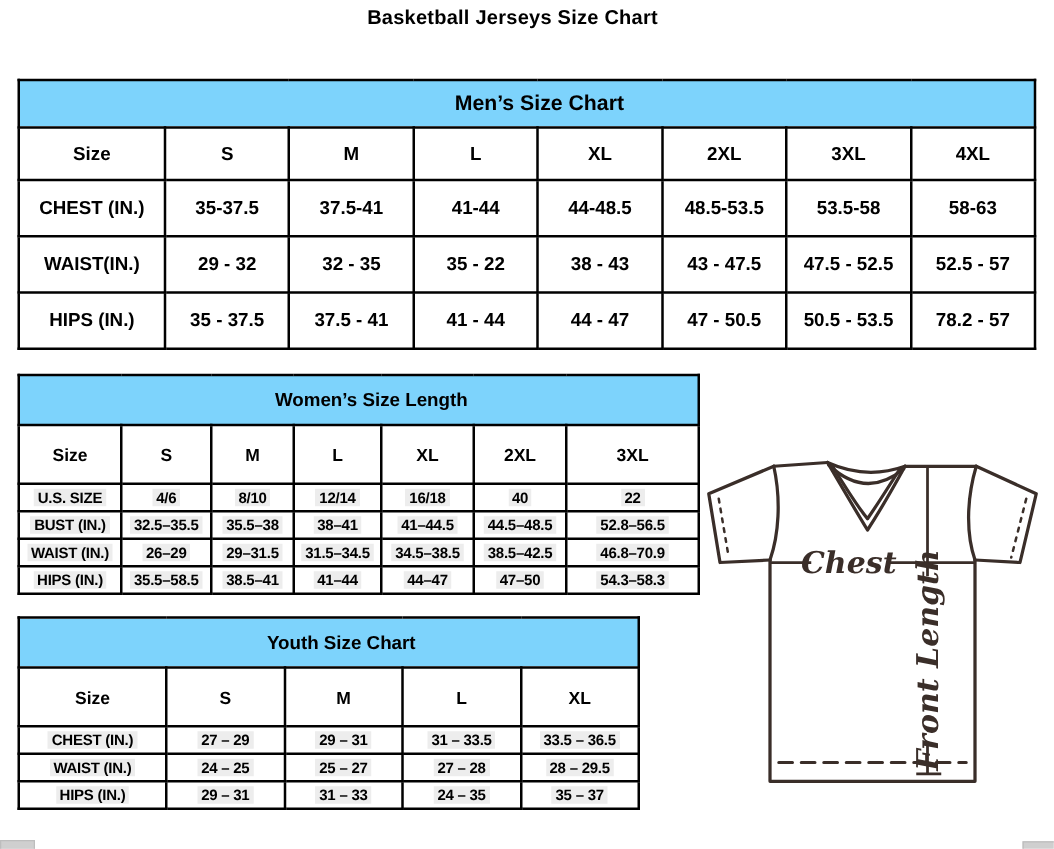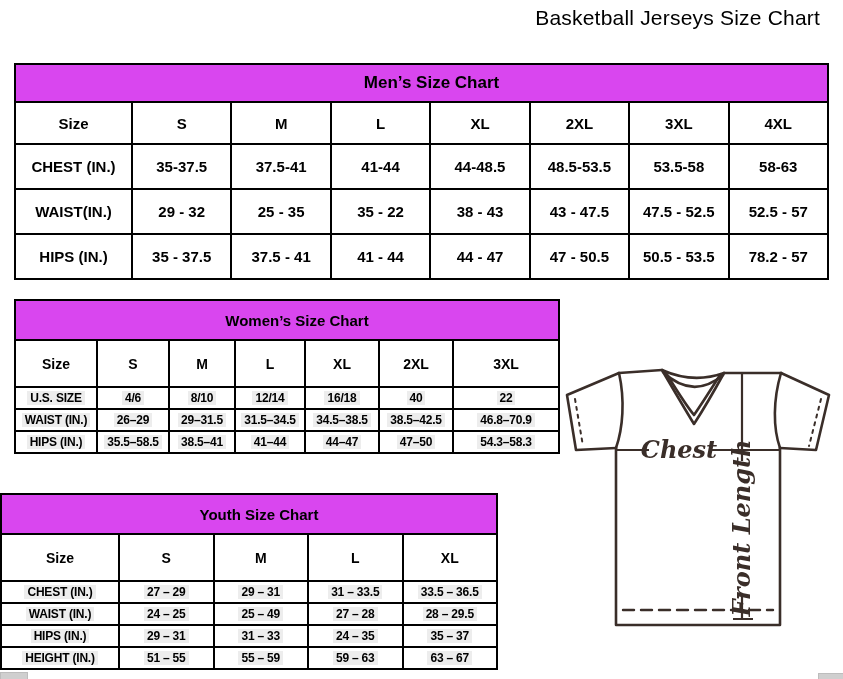--- a/index.html
+++ b/index.html
@@ -3,42 +3,42 @@
 <meta charset="utf-8">
 <style>
   html,body{margin:0;padding:0}
   body{
     width:843px;height:679px;position:relative;overflow:hidden;
     background:#ffffff;color:#000;
     font-family:"Liberation Sans", sans-serif;
   }
   .page-title{
     position:absolute;left:0;top:6px;width:820px;
-    text-align:right;font-size:21px;font-weight:normal;letter-spacing:.2px;
+    text-align:center;font-size:16px;font-weight:bold;letter-spacing:.2px;
   }
   table.size-table{
     position:absolute;border-collapse:collapse;table-layout:fixed;background:#fff;
   }
   table.size-table td{
     border:2px solid #000;text-align:center;vertical-align:middle;
     font-weight:bold;padding:0;overflow:hidden;white-space:nowrap;
   }
-  tr.cap td{background:#d946ef;padding-left:20px;}
+  tr.cap td{background:#7dd3fc;padding-left:20px;}
   
   #mens{left:14px;top:63px;width:815px}
   #mens tr.cap td{height:36px;font-size:17px}
   #mens tr.hdr td{height:40px;font-size:15px}
   #mens tr.data td{height:43px;font-size:15px}
   
   #womens{left:14px;top:299px;width:544px}
   #womens tr.cap td{height:38px;font-size:15px}
   #womens tr.hdr td{height:45px;font-size:14px}
   #womens tr.data td{height:20px;font-size:12px;letter-spacing:-.2px}
   
-  #youth{left:0;top:493px;width:498px}
+  #youth{left:14px;top:493px;width:498px}
   #youth tr.cap td{height:38px;font-size:15px}
   #youth tr.hdr td{height:45px;font-size:14px}
   #youth tr.data td{height:20px;font-size:12px;letter-spacing:-.2px}
   
   .hl{background:#ededed;padding:0 3px}
   
   #jersey{position:absolute;left:557px;top:362px;width:285px;height:317px}
   
   .sb{position:absolute;background:#cfcfcf;border:1px solid #bdbdbd}
   #sb-left{left:0;top:672px;width:26px;height:6px}
@@ -80,21 +80,21 @@
         <td><span>37.5-41</span></td>
         <td><span>41-44</span></td>
         <td><span>44-48.5</span></td>
         <td><span>48.5-53.5</span></td>
         <td><span>53.5-58</span></td>
         <td><span>58-63</span></td>
       </tr>
       <tr class="data">
         <td><span>WAIST(IN.)</span></td>
         <td><span>29 - 32</span></td>
-        <td><span>25 - 35</span></td>
+        <td><span>32 - 35</span></td>
         <td><span>35 - 22</span></td>
         <td><span>38 - 43</span></td>
         <td><span>43 - 47.5</span></td>
         <td><span>47.5 - 52.5</span></td>
         <td><span>52.5 - 57</span></td>
       </tr>
       <tr class="data">
         <td><span>HIPS (IN.)</span></td>
         <td><span>35 - 37.5</span></td>
         <td><span>37.5 - 41</span></td>
@@ -112,41 +112,50 @@
     <col style="width:82px">
       <col style="width:72px">
       <col style="width:66px">
       <col style="width:70px">
     <col style="width:74px">
       <col style="width:74px">
       <col style="width:106px">
   </colgroup>
 <tbody>
       <tr class="cap">
-        <td colspan="7">Women’s Size Chart</td>
+        <td colspan="7">Women’s Size Length</td>
       </tr>
       <tr class="hdr">
         <td>Size</td>
         <td>S</td>
         <td>M</td>
         <td>L</td>
         <td>XL</td>
         <td>2XL</td>
         <td>3XL</td>
       </tr>
       <tr class="data">
         <td><span class="hl">U.S. SIZE</span></td>
         <td><span class="hl">4/6</span></td>
         <td><span class="hl">8/10</span></td>
         <td><span class="hl">12/14</span></td>
         <td><span class="hl">16/18</span></td>
         <td><span class="hl">40</span></td>
         <td><span class="hl">22</span></td>
       </tr>
       <tr class="data">
+        <td><span class="hl">BUST (IN.)</span></td>
+        <td><span class="hl">32.5–35.5</span></td>
+        <td><span class="hl">35.5–38</span></td>
+        <td><span class="hl">38–41</span></td>
+        <td><span class="hl">41–44.5</span></td>
+        <td><span class="hl">44.5–48.5</span></td>
+        <td><span class="hl">52.8–56.5</span></td>
+      </tr>
+      <tr class="data">
         <td><span class="hl">WAIST (IN.)</span></td>
         <td><span class="hl">26–29</span></td>
         <td><span class="hl">29–31.5</span></td>
         <td><span class="hl">31.5–34.5</span></td>
         <td><span class="hl">34.5–38.5</span></td>
         <td><span class="hl">38.5–42.5</span></td>
         <td><span class="hl">46.8–70.9</span></td>
       </tr>
       <tr class="data">
         <td><span class="hl">HIPS (IN.)</span></td>
@@ -182,37 +191,30 @@
       <tr class="data">
         <td><span class="hl">CHEST (IN.)</span></td>
         <td><span class="hl">27 – 29</span></td>
         <td><span class="hl">29 – 31</span></td>
         <td><span class="hl">31 – 33.5</span></td>
         <td><span class="hl">33.5 – 36.5</span></td>
       </tr>
       <tr class="data">
         <td><span class="hl">WAIST (IN.)</span></td>
         <td><span class="hl">24 – 25</span></td>
-        <td><span class="hl">25 – 49</span></td>
+        <td><span class="hl">25 – 27</span></td>
         <td><span class="hl">27 – 28</span></td>
         <td><span class="hl">28 – 29.5</span></td>
       </tr>
       <tr class="data">
         <td><span class="hl">HIPS (IN.)</span></td>
         <td><span class="hl">29 – 31</span></td>
         <td><span class="hl">31 – 33</span></td>
         <td><span class="hl">24 – 35</span></td>
         <td><span class="hl">35 – 37</span></td>
-      </tr>
-      <tr class="data">
-        <td><span class="hl">HEIGHT (IN.)</span></td>
-        <td><span class="hl">51 – 55</span></td>
-        <td><span class="hl">55 – 59</span></td>
-        <td><span class="hl">59 – 63</span></td>
-        <td><span class="hl">63 – 67</span></td>
       </tr>
     </tbody>
   </table>
 
 <svg id="jersey" viewBox="0 0 285 317" xmlns="http://www.w3.org/2000/svg">
   <g fill="none" stroke="#3a2e29" stroke-width="2.6" stroke-linejoin="round" stroke-linecap="round">
 
     <path d="M62,11 L10,33 L19,88 L59,86"></path>
 
     <path d="M224,11 L272,33 L259,88 L223,86"></path>

